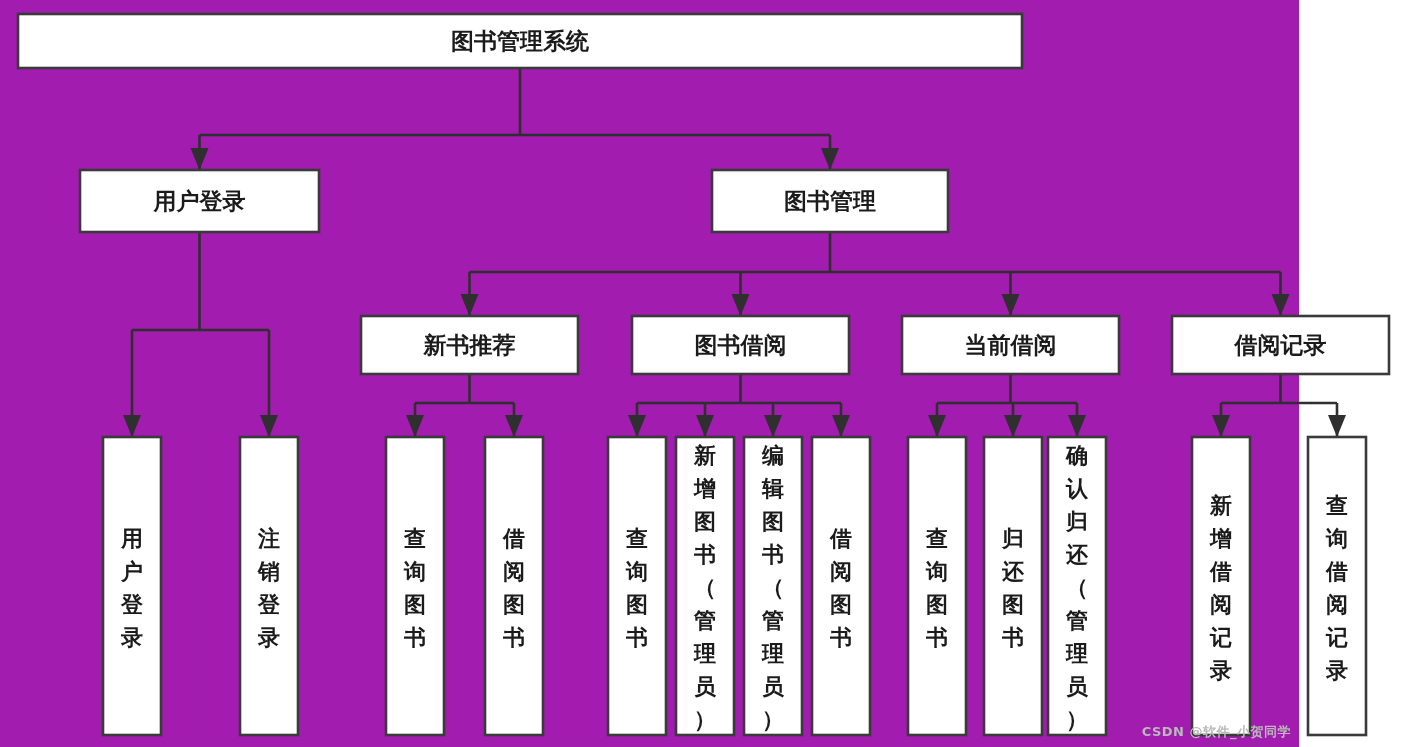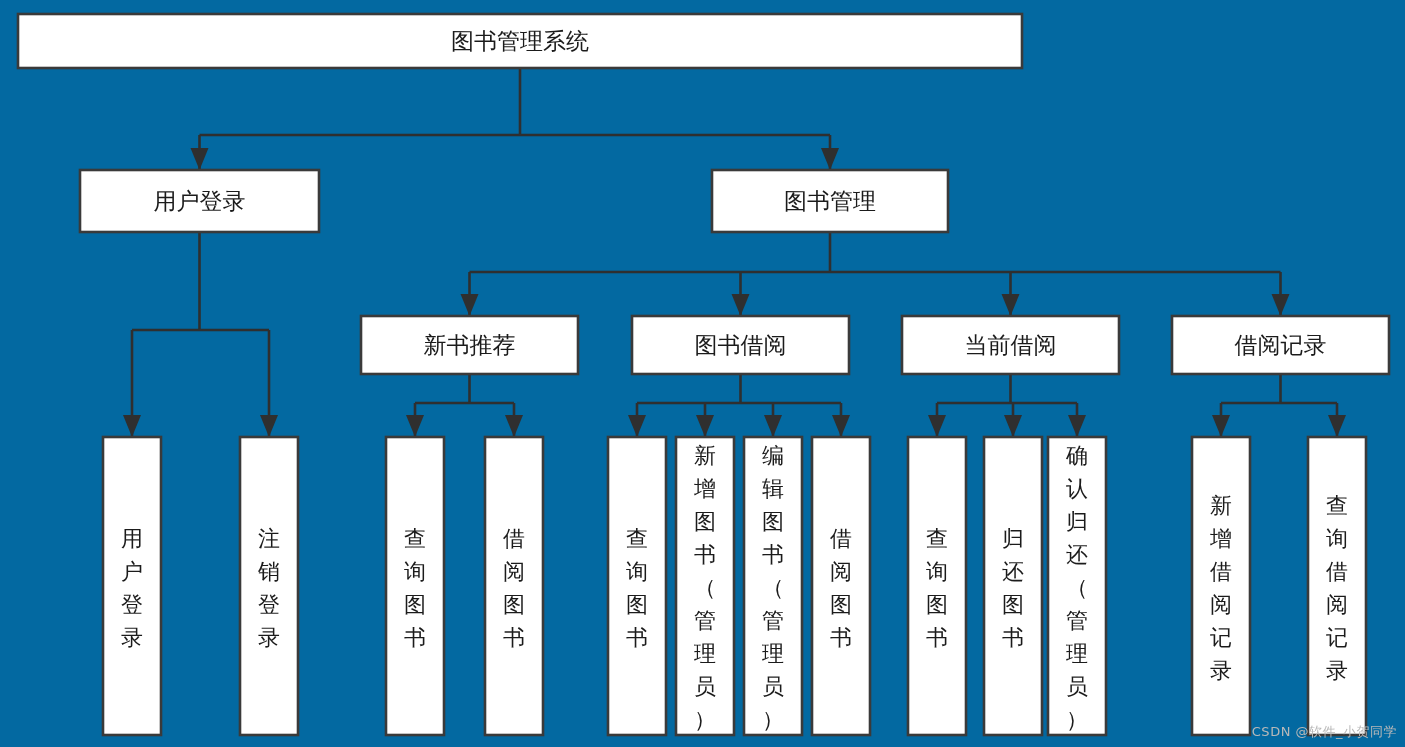--- a/index.html
+++ b/index.html
@@ -9,23 +9,24 @@
     background: #ffffff;
   }
   body {
     width: 1405px;
     height: 747px;
     overflow: hidden;
     font-family: "DejaVu Sans", "Liberation Sans", sans-serif;
   }
   #diagram-root {
     position: relative;
-    width: 1405px;
+    width: 1299px;
     height: 747px;
-    background: #0369a1;
+    background: #a21caf;
+    font-weight: bold;
   }
   svg.flow {
     position: absolute;
     left: 0;
     top: 0;
     width: 1405px;
     height: 747px;
     display: block;
   }
   .node-rect {

